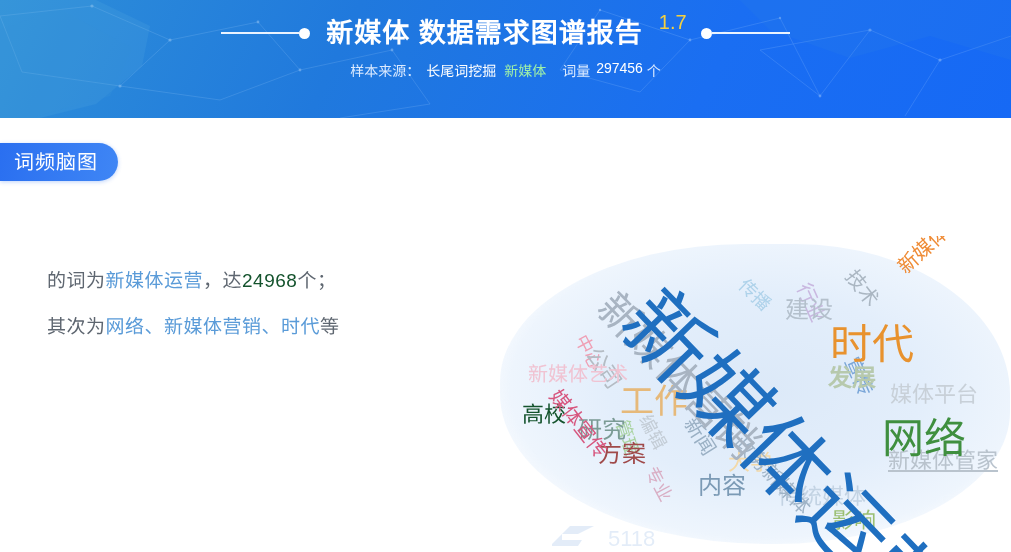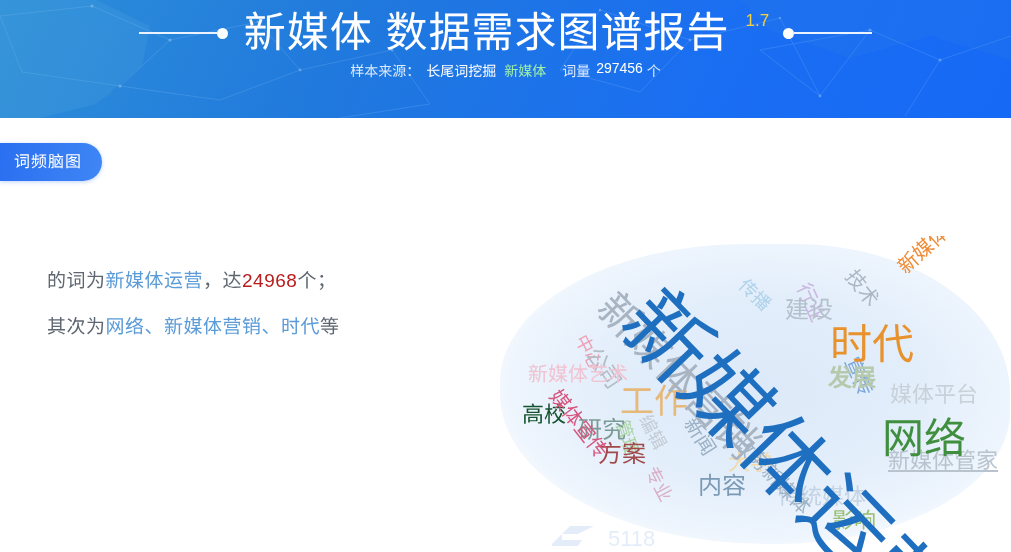--- a/index.html
+++ b/index.html
@@ -59,30 +59,30 @@
     display: block;
   }
   .deco-dot {
     width: 11px; height: 11px;
     border-radius: 50%;
     background: #ffffff;
     display: block;
   }
   #page-title {
     color: #ffffff;
-    font-size: 42px;
+    font-size: 27px;
     line-height: 1;
     letter-spacing: 1px;
     white-space: nowrap;
     padding: 0 16px;
-    font-weight: 400;
+    font-weight: 700;
   }
   #version-badge {
     color: #f4d03f;
-    font-size: 17px;
+    font-size: 20px;
     line-height: 1;
     white-space: nowrap;
     padding-right: 14px;
     align-self: flex-start;
     margin-top: 4px;
   }
   #subtitle-row {
     position: absolute;
     left: 0; top: 60px;
     width: 1011px;
@@ -106,39 +106,39 @@
     left: 0; top: 143px;
     height: 38px;
   }
   .tab-pill {
     height: 38px;
     line-height: 38px;
     padding: 0 20px 0 14px;
     border-radius: 0 19px 19px 0;
     background: linear-gradient(100deg, #2a6ff0 0%, #3f86f5 100%);
     color: #ffffff;
-    font-size: 16px;
+    font-size: 20px;
     letter-spacing: 1px;
     white-space: nowrap;
     box-shadow: 0 1px 4px rgba(40,110,240,.30);
   }
 
   
   #summary {
     position: absolute;
     left: 47px;
     top: 258px;
     width: 420px;
     font-size: 19px;
     line-height: 46px;
     color: #5e6670;
     letter-spacing: .5px;
   }
   #summary .hl { color: #5a9bd8; }
-  #summary .num { color: #b91c1c; margin-top: 19px; }
+  #summary .num { color: #14532d; margin-top: 19px; }
   #summary .ln { display: block; white-space: nowrap; }
 
   
   #wordcloud {
     position: absolute;
     left: 470px;
     top: 236px;
     width: 541px;
     height: 316px;
     overflow: hidden;

